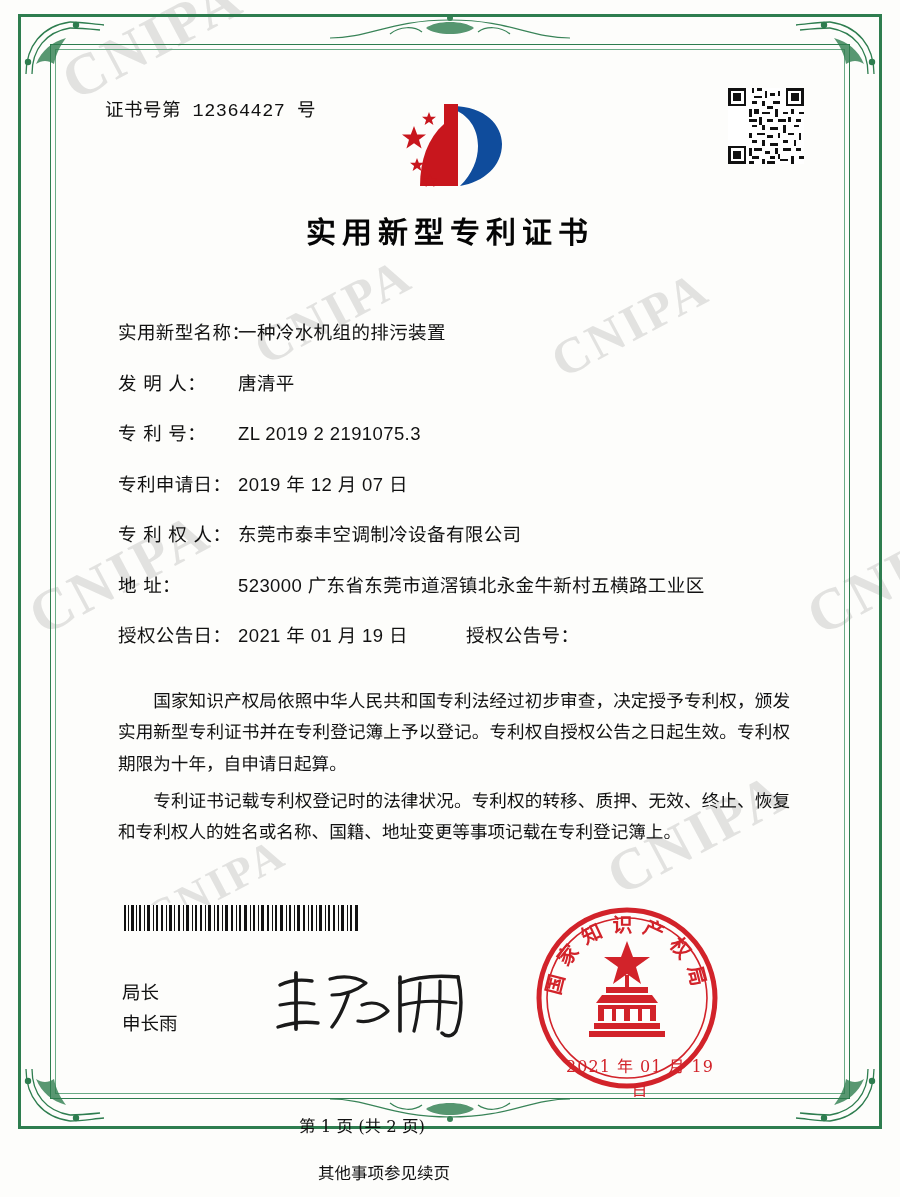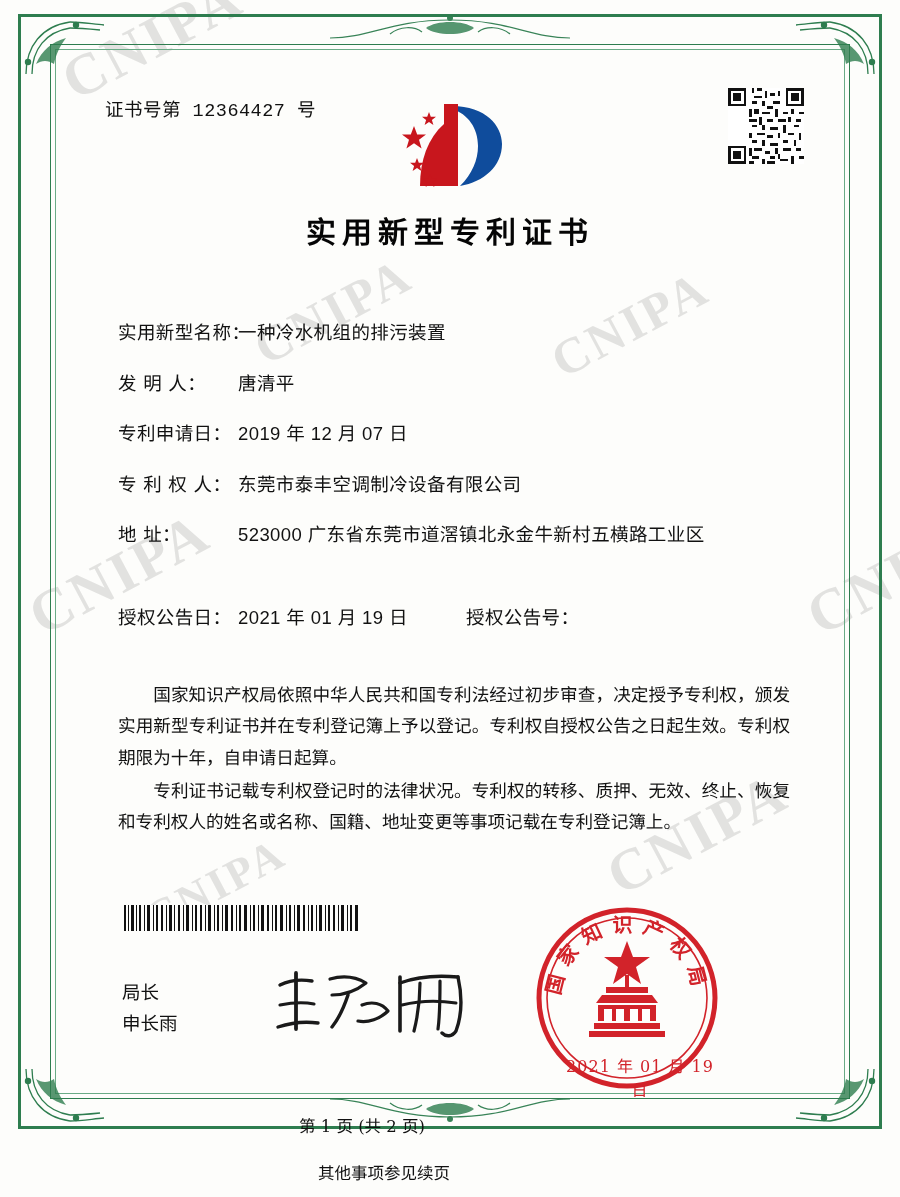--- a/index.html
+++ b/index.html
@@ -144,35 +144,34 @@
   .field-value {
     flex: 1;
     font-family: Liberation Sans, sans-serif;
   }
   .field-row.dual .field-value { flex: none; width: 228px; }
   .field-row.dual .field-label2 {
     flex: none;
     white-space: pre;
     width: 120px;
     font-family: Liberation Sans, sans-serif;
-    margin-top: 32px;
   }
   .field-row.dual .field-value2 { flex: 1; }
 
   .paragraphs {
     position: absolute;
     left: 118px; top: 680px;
     width: 672px;
     font-size: 17.6px;
     line-height: 1.78;
     color: #111;
     text-align: justify;
     font-family: "DejaVu Serif", "Liberation Serif", serif;
   }
-  .paragraphs p { margin: 0 0 2px 0; text-indent: 2em; }
+  .paragraphs p { margin: 6px 0 2px 0; text-indent: 2em; }
 
   .barcode {
     position: absolute;
     left: 122px; top: 905px;
     width: 238px; height: 26px;
   }
   .barcode svg { display:block; width:100%; height:100%; }
 
   .signature-block {
     position: absolute;
@@ -410,20 +409,24 @@
     <div class="fields">
       <div class="field-row">
         <span class="field-label">实用新型名称：</span>
         <span class="field-value">一种冷水机组的排污装置</span>
       </div>
       <div class="field-row">
         <span class="field-label">发 明 人：</span>
         <span class="field-value">唐清平</span>
       </div>
       <div class="field-row">
+        <span class="field-label">专 利 号：</span>
+        <span class="field-value">ZL 2019 2 2191075.3</span>
+      </div>
+      <div class="field-row">
         <span class="field-label">专利申请日：</span>
         <span class="field-value">2019 年 12 月 07 日</span>
       </div>
       <div class="field-row">
         <span class="field-label">专 利 权 人：</span>
         <span class="field-value">东莞市泰丰空调制冷设备有限公司</span>
       </div>
       <div class="field-row">
         <span class="field-label">地 址：</span>
         <span class="field-value">523000 广东省东莞市道滘镇北永金牛新村五横路工业区</span>

